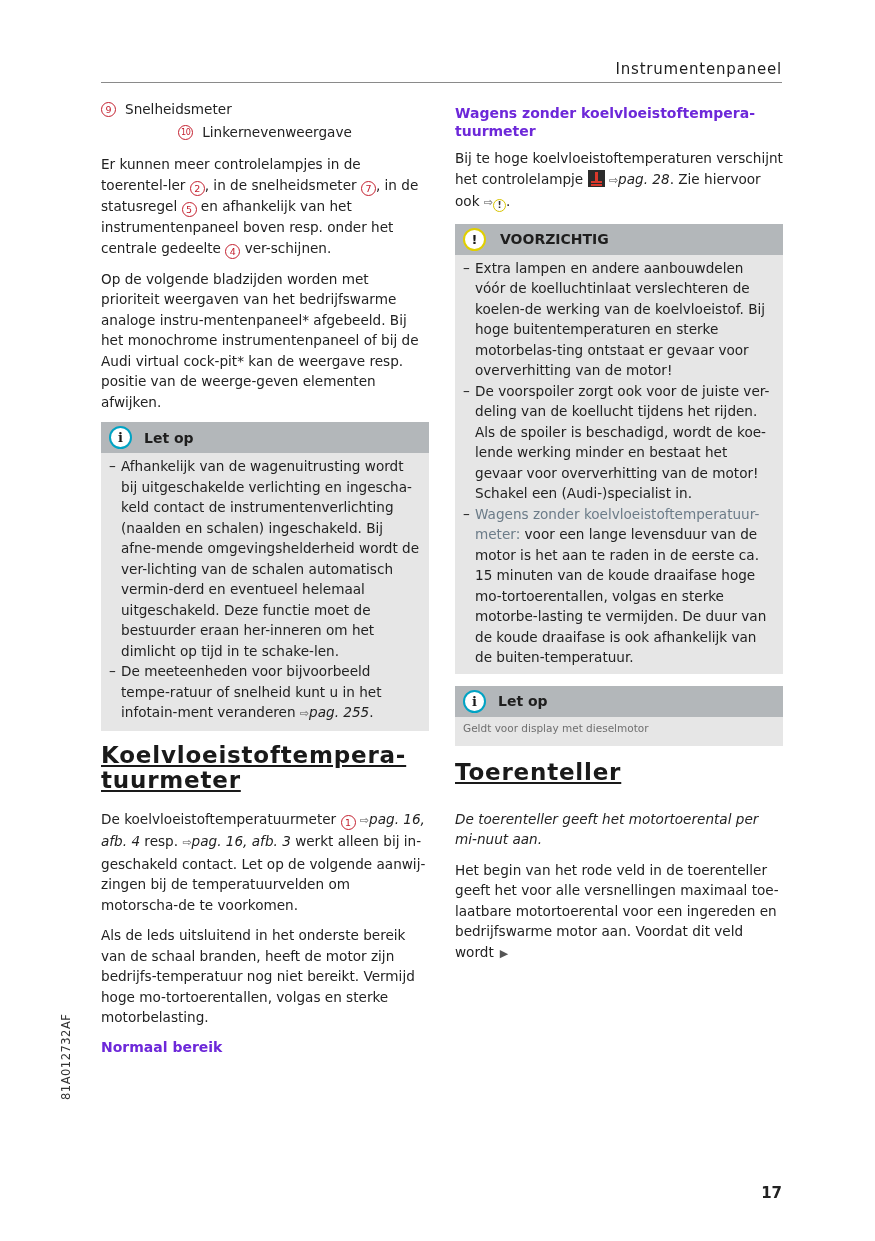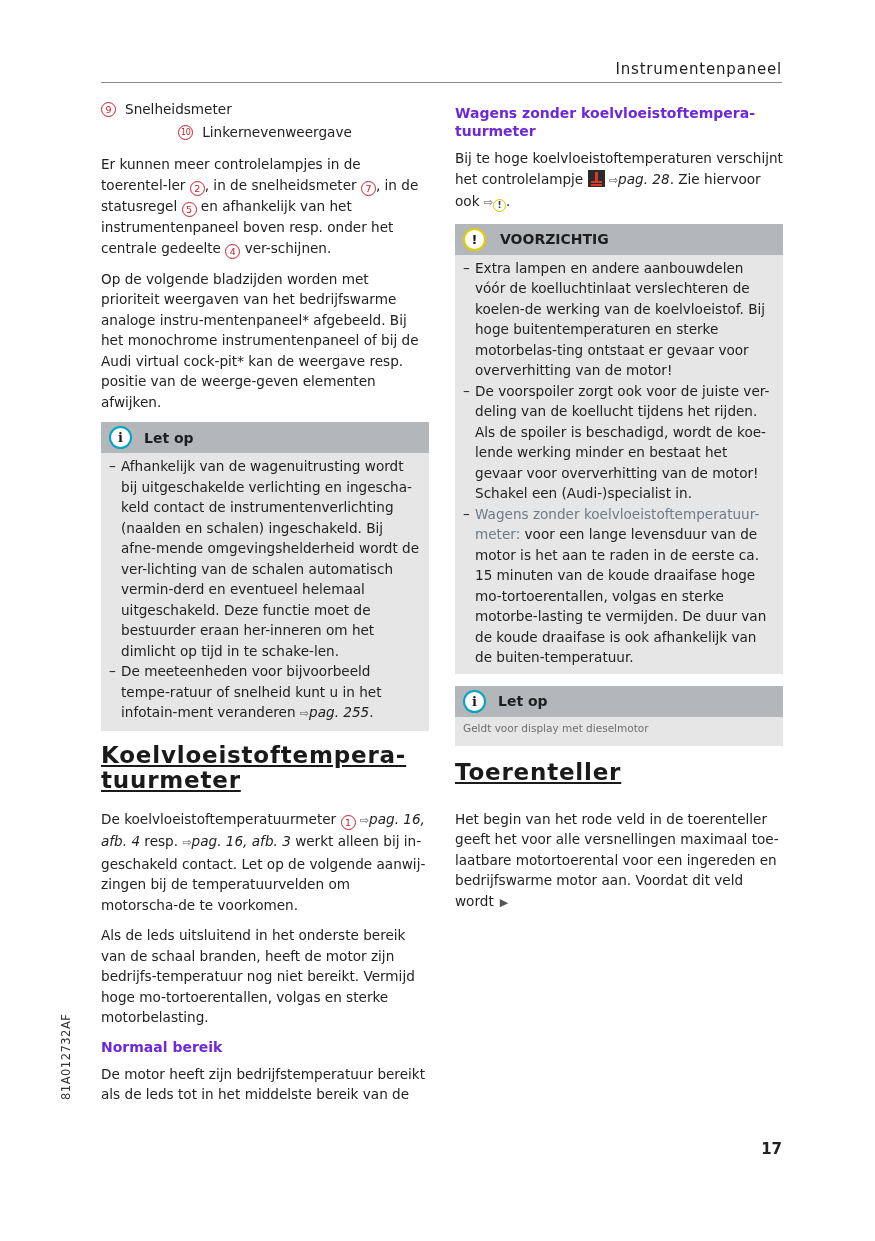--- a/index.html
+++ b/index.html
@@ -38,21 +38,21 @@
                  align-items: center; justify-content: center; font-size: 9px; font-weight: bold; color: #333; vertical-align: -2px; }
   .lamp { display: inline-block; width: 17px; height: 17px; background: #2b2b2b; vertical-align: -3px; position: relative; }
   .lamp::before { content: ""; position: absolute; left: 7px; top: 2px; width: 3px; height: 9px; background: #d9382b; }
   .lamp::after { content: ""; position: absolute; left: 3px; top: 11px; width: 11px; height: 2px; background: #d9382b;
                  box-shadow: 0 3px 0 #d9382b; }
   .gray-text { color: #6b7b88; }
   .subnote { font-size: 10.5px; color: #6f6f6f; line-height: 16px; margin-bottom: 4px; }
   .italic-lead { font-style: italic; }
   .side-code { position: absolute; left: 59px; top: 1100px; transform: rotate(-90deg); transform-origin: left top;
                font-size: 11.5px; color: #333; letter-spacing: 0.5px; }
-  .page-num { position: absolute; right: 93px; top: 1140px; font-weight: bold; font-size: 15px; color: #222; }
+  .page-num { position: absolute; right: 93px; top: 1184px; font-weight: bold; font-size: 15px; color: #222; }
   .cont-arrow { color: #555; font-size: 11px; margin-left: 6px; }
 </style>
 </head>
 <body>
 
 <div class="header-title">Instrumentenpaneel</div>
 <div class="header-rule"></div>
 
 <div class="col col-left">
   <div class="legend-row">
@@ -89,21 +89,20 @@
 
   <h2>Koelvloeistoftempera-tuurmeter</h2>
 
   <p>
     <span>De koelvloeistoftemperatuurmeter </span><span class="num">1</span> <span class="arrow">⇨</span><i>pag. 16, afb. 4</i><span> resp. </span><span class="arrow">⇨</span><i>pag. 16, afb. 3</i><span> werkt alleen bij in-geschakeld contact. Let op de volgende aanwij-zingen bij de temperatuurvelden om motorscha-de te voorkomen.</span>
   </p>
 
   <p>Als de leds uitsluitend in het onderste bereik van de schaal branden, heeft de motor zijn bedrijfs-temperatuur nog niet bereikt. Vermijd hoge mo-tortoerentallen, volgas en sterke motorbelasting.</p>
 
   <h3>Normaal bereik</h3>
-  <p>De motor heeft zijn bedrijfstemperatuur bereikt als de leds tot in het middelste bereik van de</p>
 </div>
 
 <div class="col col-right">
 
   <h3>Wagens zonder koelvloeistoftempera-tuurmeter</h3>
   <p>
     <span>Bij te hoge koelvloeistoftemperaturen verschijnt het controlelampje </span><span class="lamp"></span> <span class="arrow">⇨</span><i>pag. 28</i><span>. Zie hiervoor ook </span><span class="arrow">⇨</span><span class="warn-inline">!</span><span>.</span>
   </p>
 
   <div class="box">
@@ -131,19 +130,20 @@
     <div class="box-head">
       <span class="info-icon">i</span>
       <span>Let op</span>
     </div>
     <div class="box-body">
       <div class="subnote">Geldt voor display met dieselmotor</div>
     </div>
   </div>
 
   <h2 style="margin-top:14px; margin-bottom:24px;">Toerenteller</h2>
+  <p class="italic-lead">De toerenteller geeft het motortoerental per mi-nuut aan.</p>
   <p>
     <span>Het begin van het rode veld in de toerenteller geeft het voor alle versnellingen maximaal toe-laatbare motortoerental voor een ingereden en bedrijfswarme motor aan. Voordat dit veld wordt</span><span class="cont-arrow">▶</span>
   </p>
 </div>
 
 <div class="side-code">81A012732AF</div>
 <div class="page-num">17</div>
 
 </body></html>

